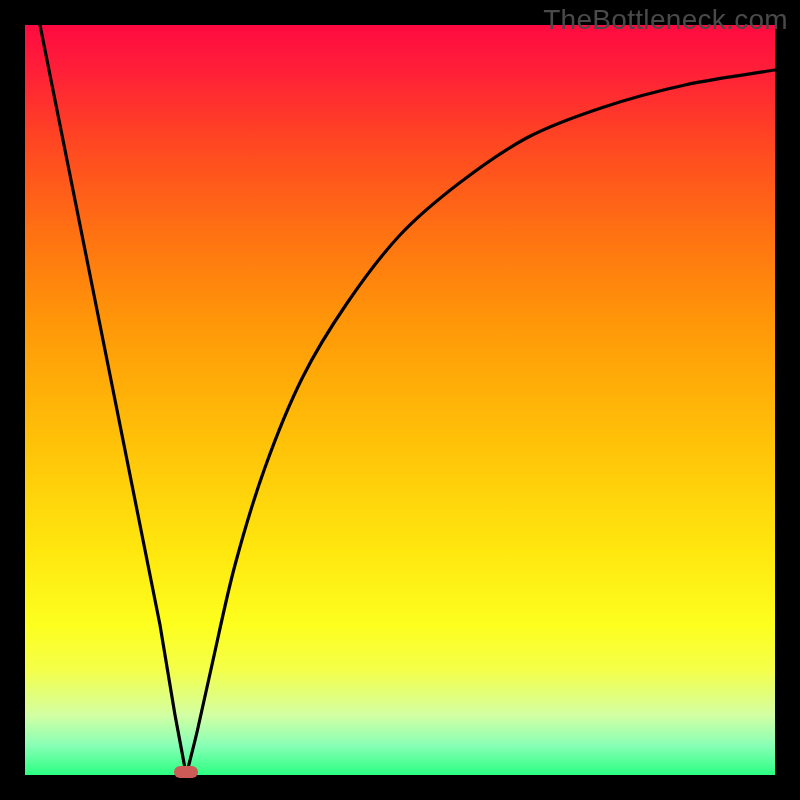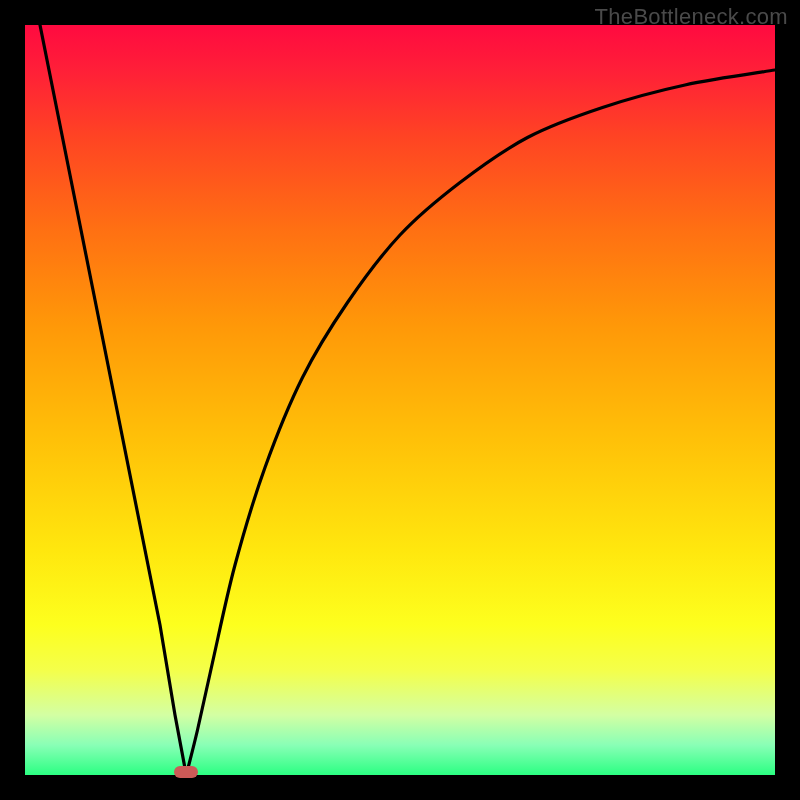--- a/index.html
+++ b/index.html
@@ -39,21 +39,21 @@
       #d3ffa3 92%,
       #89ffb6 96%,
       #2bff82 100%
     );
   }
   .watermark {
     position: absolute;
     top: 4px;
     right: 12px;
     color: #4a4a4a;
-    font-size: 22px;
+    font-size: 28px;
     font-weight: 500;
     letter-spacing: 0.3px;
     z-index: 30;
   }
   svg.curve {
     position: absolute;
     left: 0;
     top: 0;
     width: 750px;
     height: 750px;

